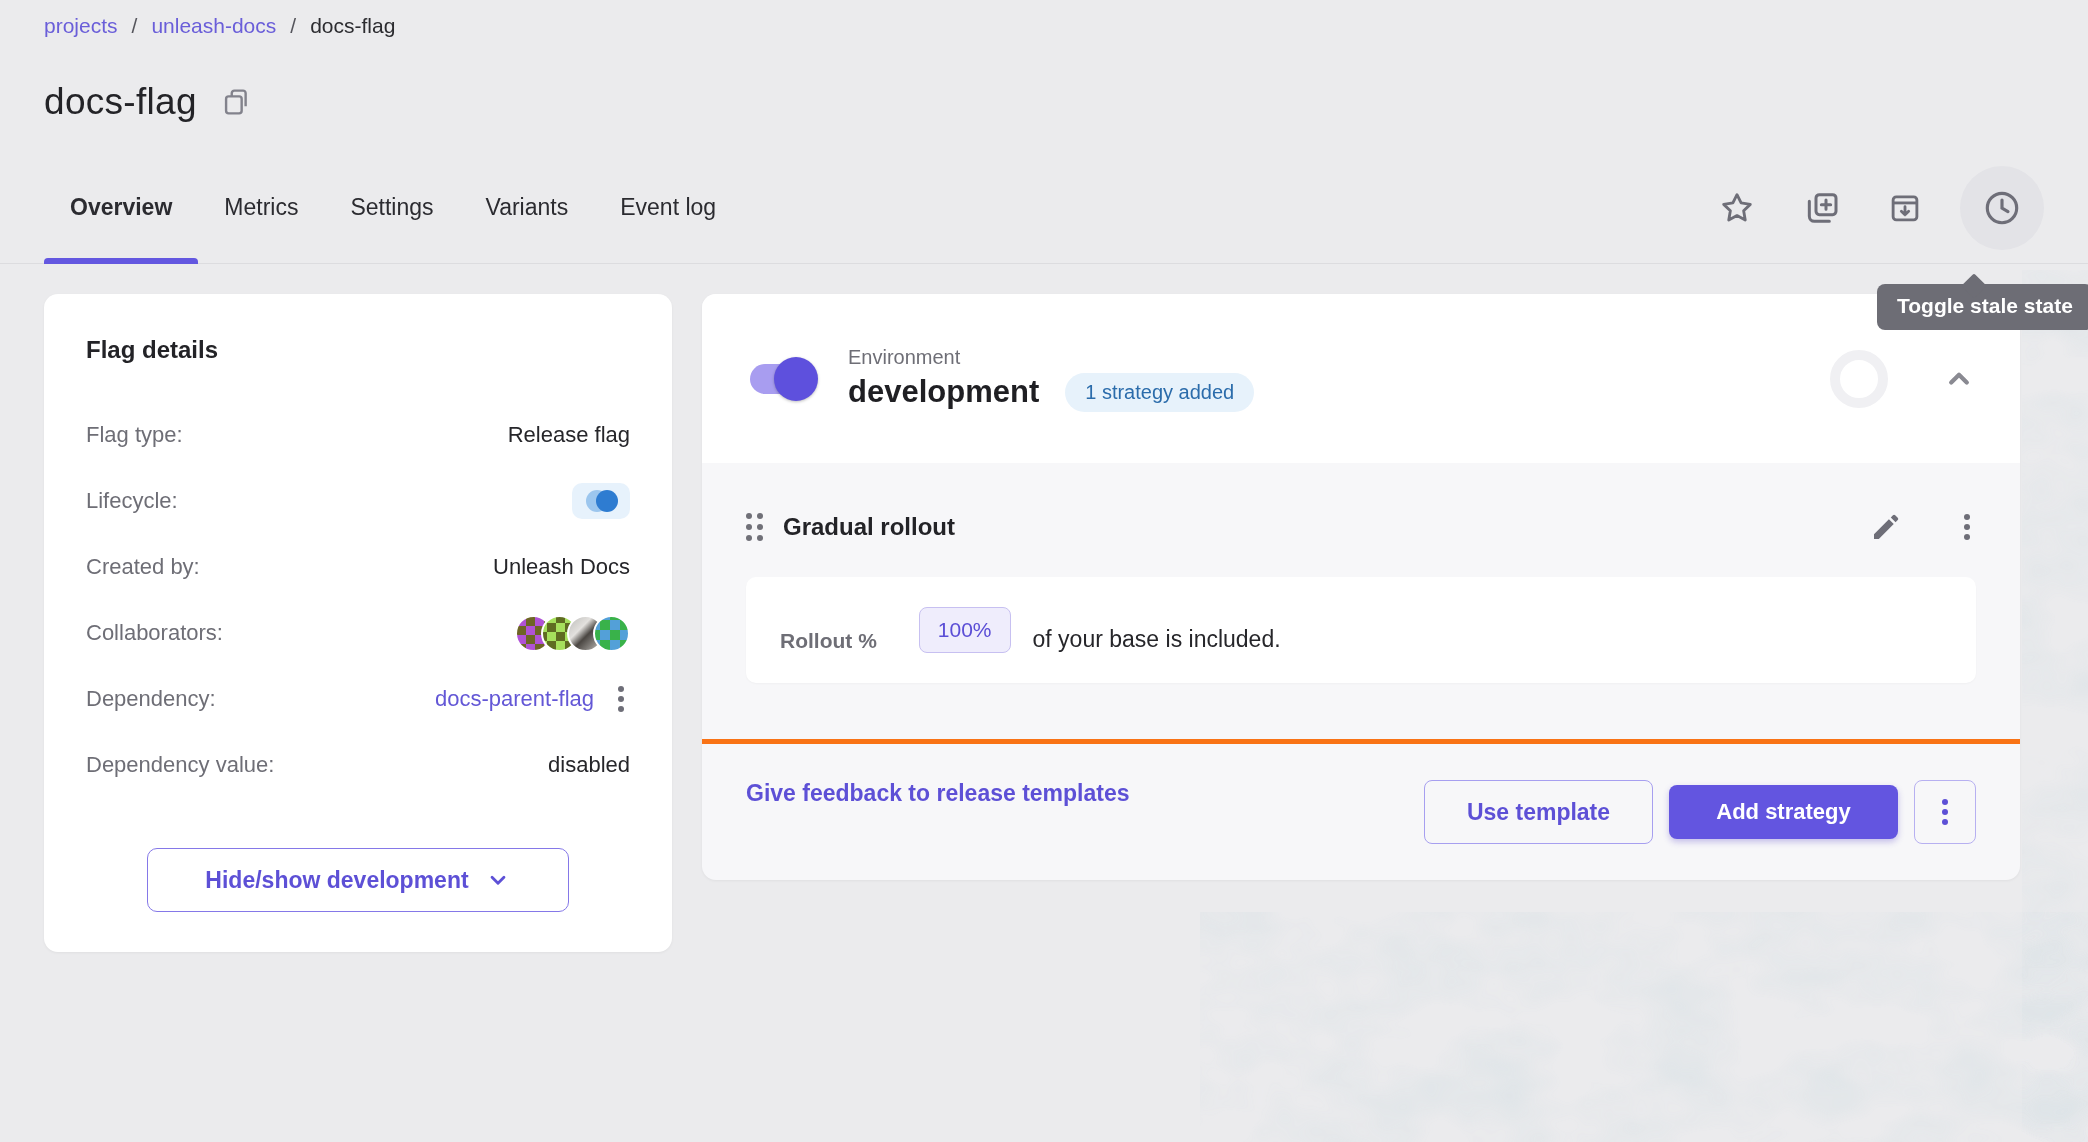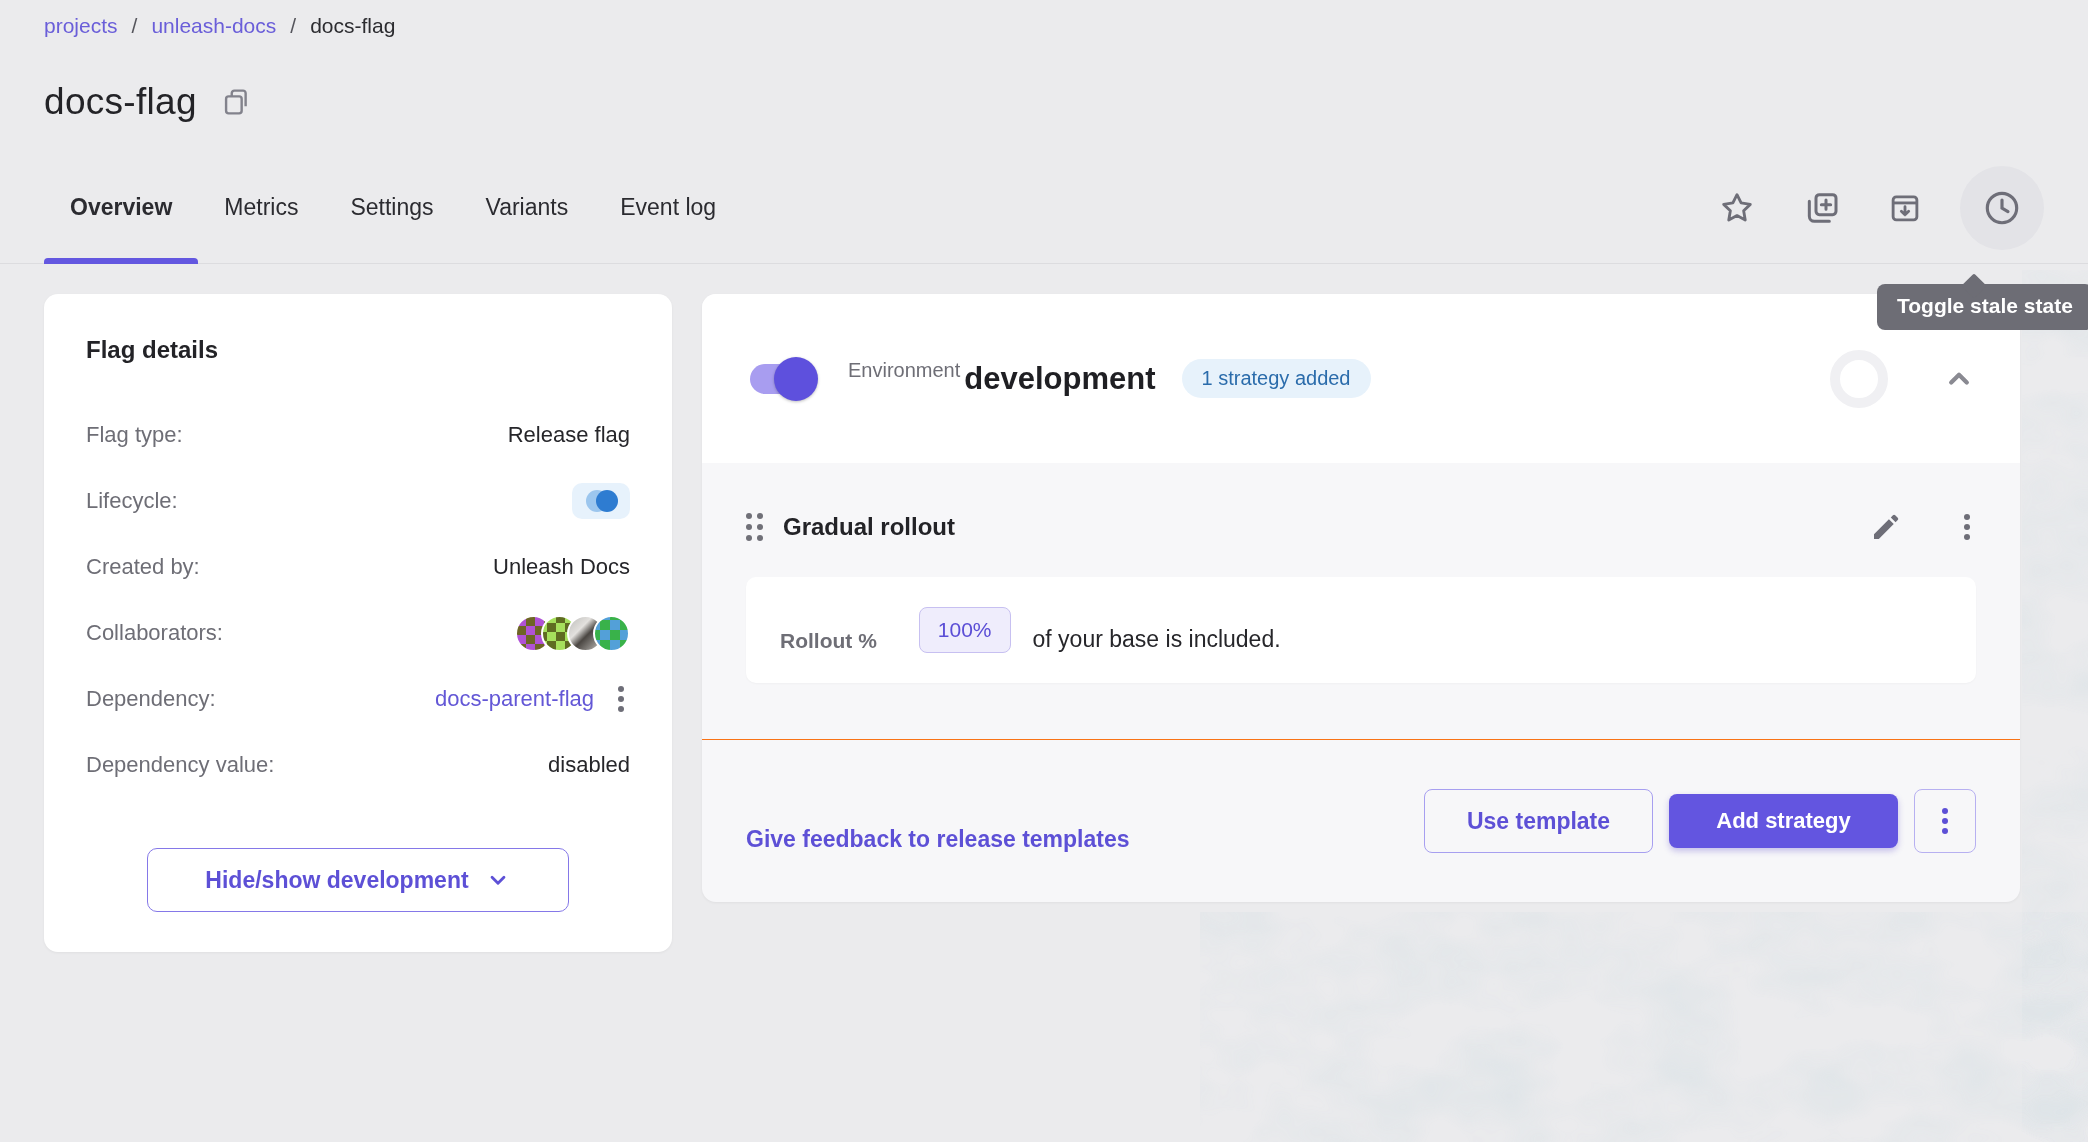--- a/index.html
+++ b/index.html
@@ -73,21 +73,21 @@
 
   .hideshow-btn { display:flex; align-items:center; justify-content:center; gap:16px; margin:58px auto 0; width:422px; height:64px; background:transparent; border:1px solid #8578e8; border-radius:10px; color:#5d50d6; font-weight:700; font-size:23px; font-family:inherit; cursor:pointer; }
 
   
   .card-right { flex:1; max-width:1318px; background:#f7f7f9; border-radius:14px; overflow:hidden; box-shadow:0 1px 3px rgba(0,0,0,.05); }
 
   .env-header { background:#fff; height:169px; display:flex; align-items:center; padding:0 38px 0 48px; }
   .switch { position:relative; width:64px; height:30px; margin-right:34px; cursor:pointer; flex-shrink:0; }
   .switch .track { width:64px; height:30px; border-radius:15px; background:#a89df0; }
   .switch .knob { position:absolute; right:-4px; top:-7px; width:44px; height:44px; border-radius:50%; background:#5e50dd; box-shadow:0 1px 3px rgba(0,0,0,.25); }
-  .env-meta { display:flex; flex-direction:row; gap:4px; }
+  .env-meta { display:flex; flex-direction:column; gap:4px; }
   .env-label { font-size:20px; color:#6e6e76; }
   .env-name-row { display:flex; align-items:center; gap:26px; }
   .env-name { font-size:31px; font-weight:700; color:#1f1f23; }
   .strategy-badge { font-size:20px; color:#2b6cab; background:#e7f2fb; padding:8px 20px; border-radius:999px; }
   .env-right { margin-left:auto; display:flex; align-items:center; gap:48px; }
   .ring { width:58px; height:58px; border:10px solid #f0f0f3; border-radius:50%; }
   .collapse-btn { background:none; border:none; cursor:pointer; display:flex; padding:6px; }
 
   .strategy-section { padding:44px 44px 0; }
   .strategy-header { display:flex; align-items:center; margin-bottom:30px; }
@@ -95,21 +95,21 @@
   .drag-handle i { width:6px; height:6px; border-radius:50%; background:#707078; }
   .strategy-title { font-size:24px; font-weight:700; color:#232327; }
   .strategy-icons { margin-left:auto; display:flex; align-items:center; gap:52px; }
   .edit-btn { background:none; border:none; cursor:pointer; display:flex; padding:4px; }
 
   .rollout-card { background:#fff; border-radius:10px; padding:30px 34px; display:flex; align-items:flex-end; box-shadow:0 1px 2px rgba(0,0,0,.03); }
   .rollout-label { font-size:21px; font-weight:700; color:#6e6e76; margin-right:42px; }
   .rollout-chip { border:1px solid #c7c0f1; background:#efedfc; color:#5b4ed6; font-weight:400; font-size:21px; padding:10px 18px; border-radius:8px; margin-right:22px; }
   .rollout-text { font-size:23px; color:#26262a; }
 
-  .env-footer { margin-top:56px; border-top:1px solid #f97316; padding:49px 44px; display:flex; align-items:flex-end; }
+  .env-footer { margin-top:56px; border-top:5px solid #f97316; padding:36px 44px; display:flex; align-items:flex-start; }
   .feedback-link { color:#5d50d6; font-weight:700; font-size:23px; cursor:pointer; }
   .footer-buttons { margin-left:auto; display:flex; align-items:center; gap:16px; }
   .btn-outline { width:229px; height:64px; background:transparent; border:1px solid #a79ff0; border-radius:8px; color:#5d50d6; font-weight:700; font-size:23px; font-family:inherit; cursor:pointer; }
   .btn-primary { width:229px; height:54px; background:#6355e0; border:none; border-radius:8px; color:#fff; font-weight:700; font-size:22px; font-family:inherit; cursor:pointer; box-shadow:0 3px 6px rgba(80,60,200,.3); }
   .btn-kebab { width:62px; height:64px; background:transparent; border:1px solid #b7b0f1; border-radius:8px; display:flex; align-items:center; justify-content:center; cursor:pointer; }
   .btn-kebab .kebab i { background:#5d50d6; }
 </style>
 </head>
 <body>
 

